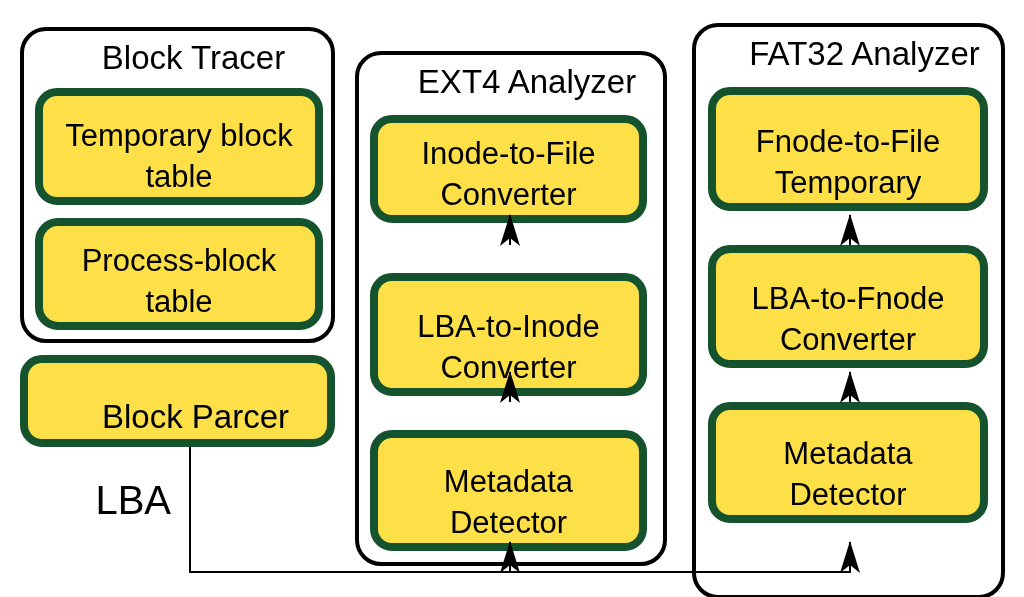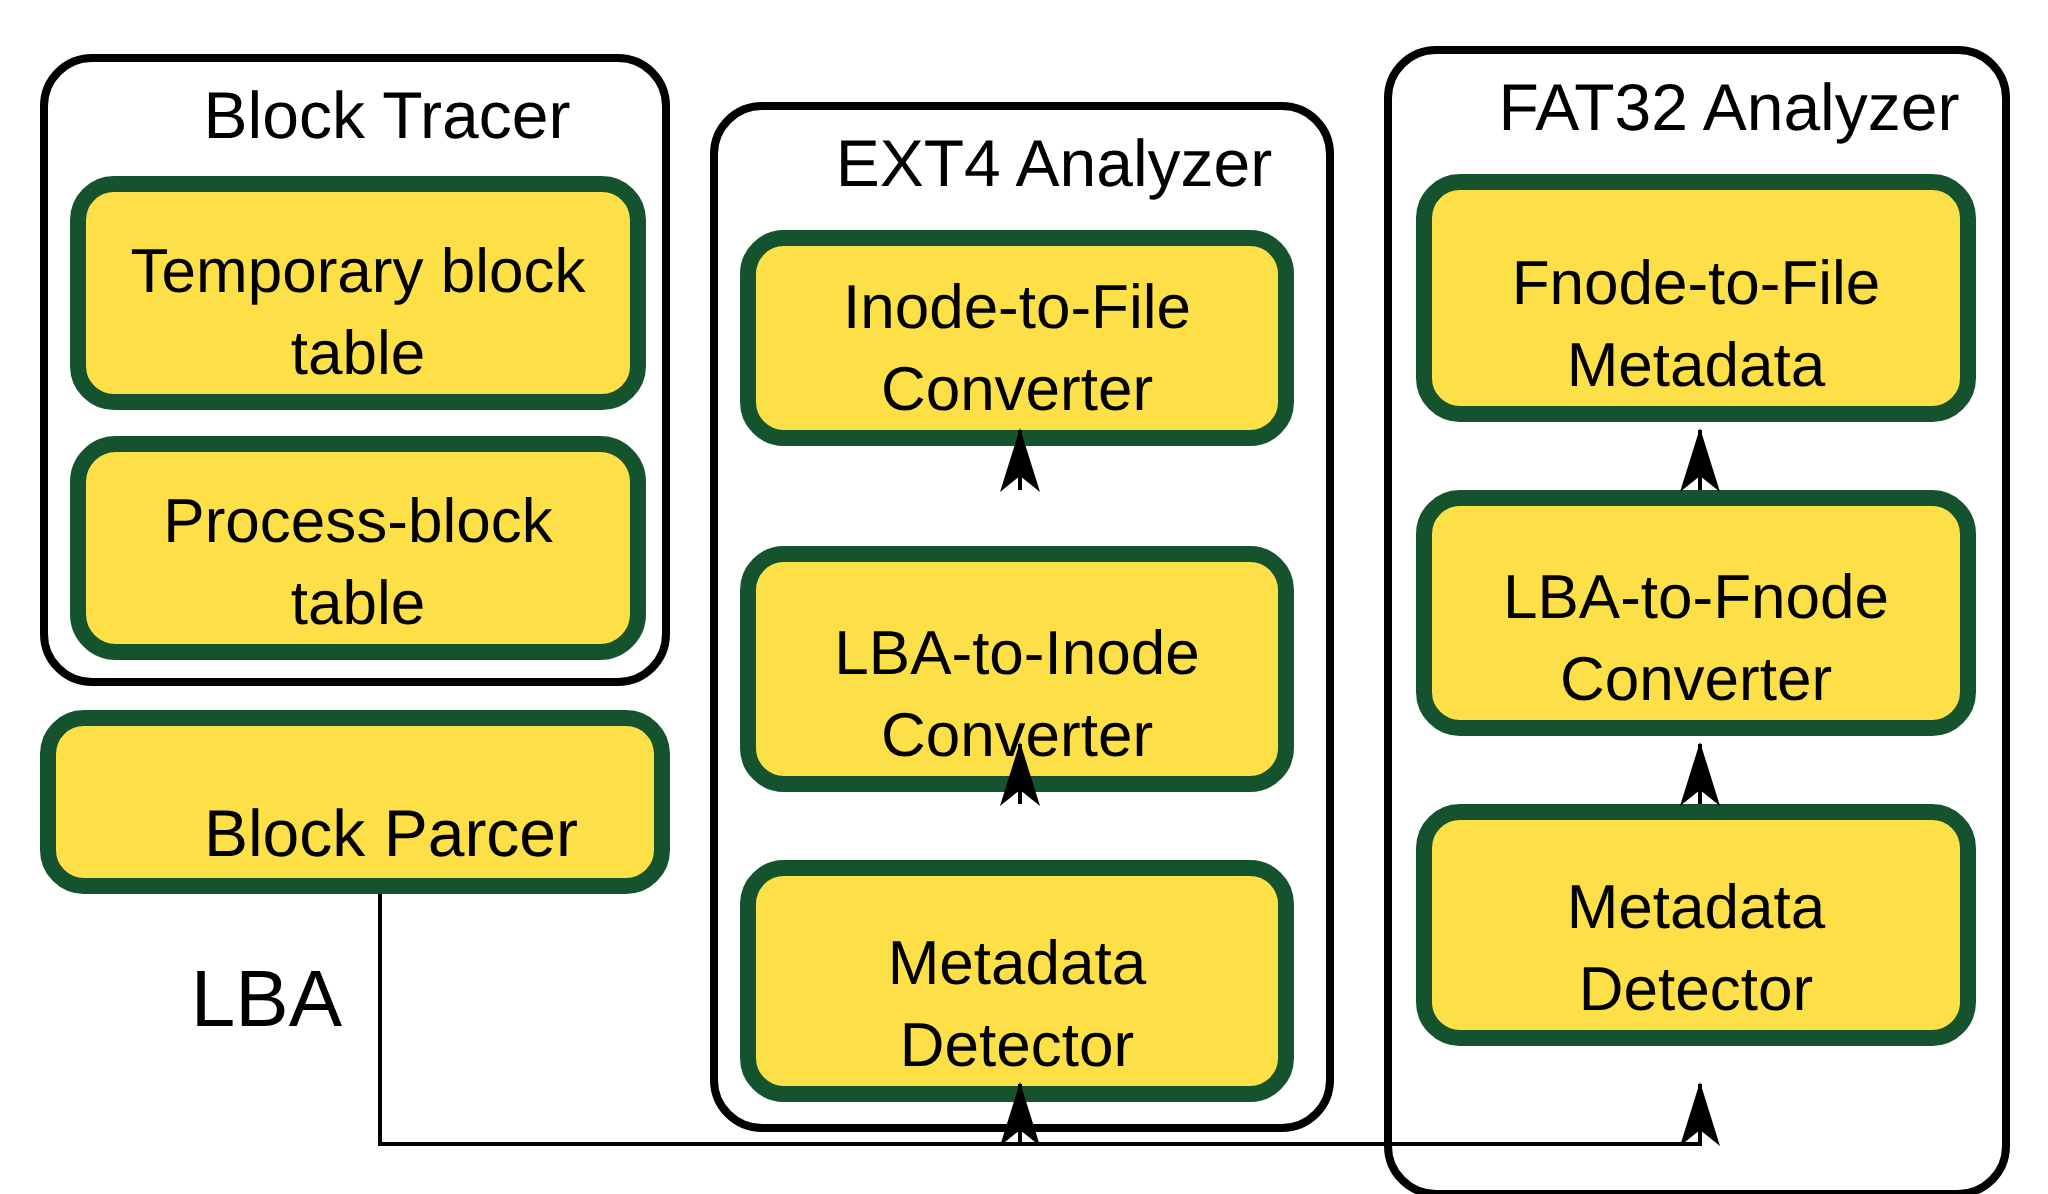--- a/index.html
+++ b/index.html
@@ -124,21 +124,21 @@
     <div class="box ext4-box3">
       <span class="box-label">Metadata
 Detector</span>
     </div>
   </div>
 
   <div class="group" style="left:692px; top:23px; width:313px; height:576px;">
     <div class="group-title">FAT32 Analyzer</div>
     <div class="box fat32-box1">
       <span class="box-label">Fnode-to-File
-Metadata</span>
+Temporary</span>
     </div>
     <div class="box fat32-box2">
       <span class="box-label">LBA-to-Fnode
 Converter</span>
     </div>
     <div class="box fat32-box3">
       <span class="box-label">Metadata
 Detector</span>
     </div>
   </div>

